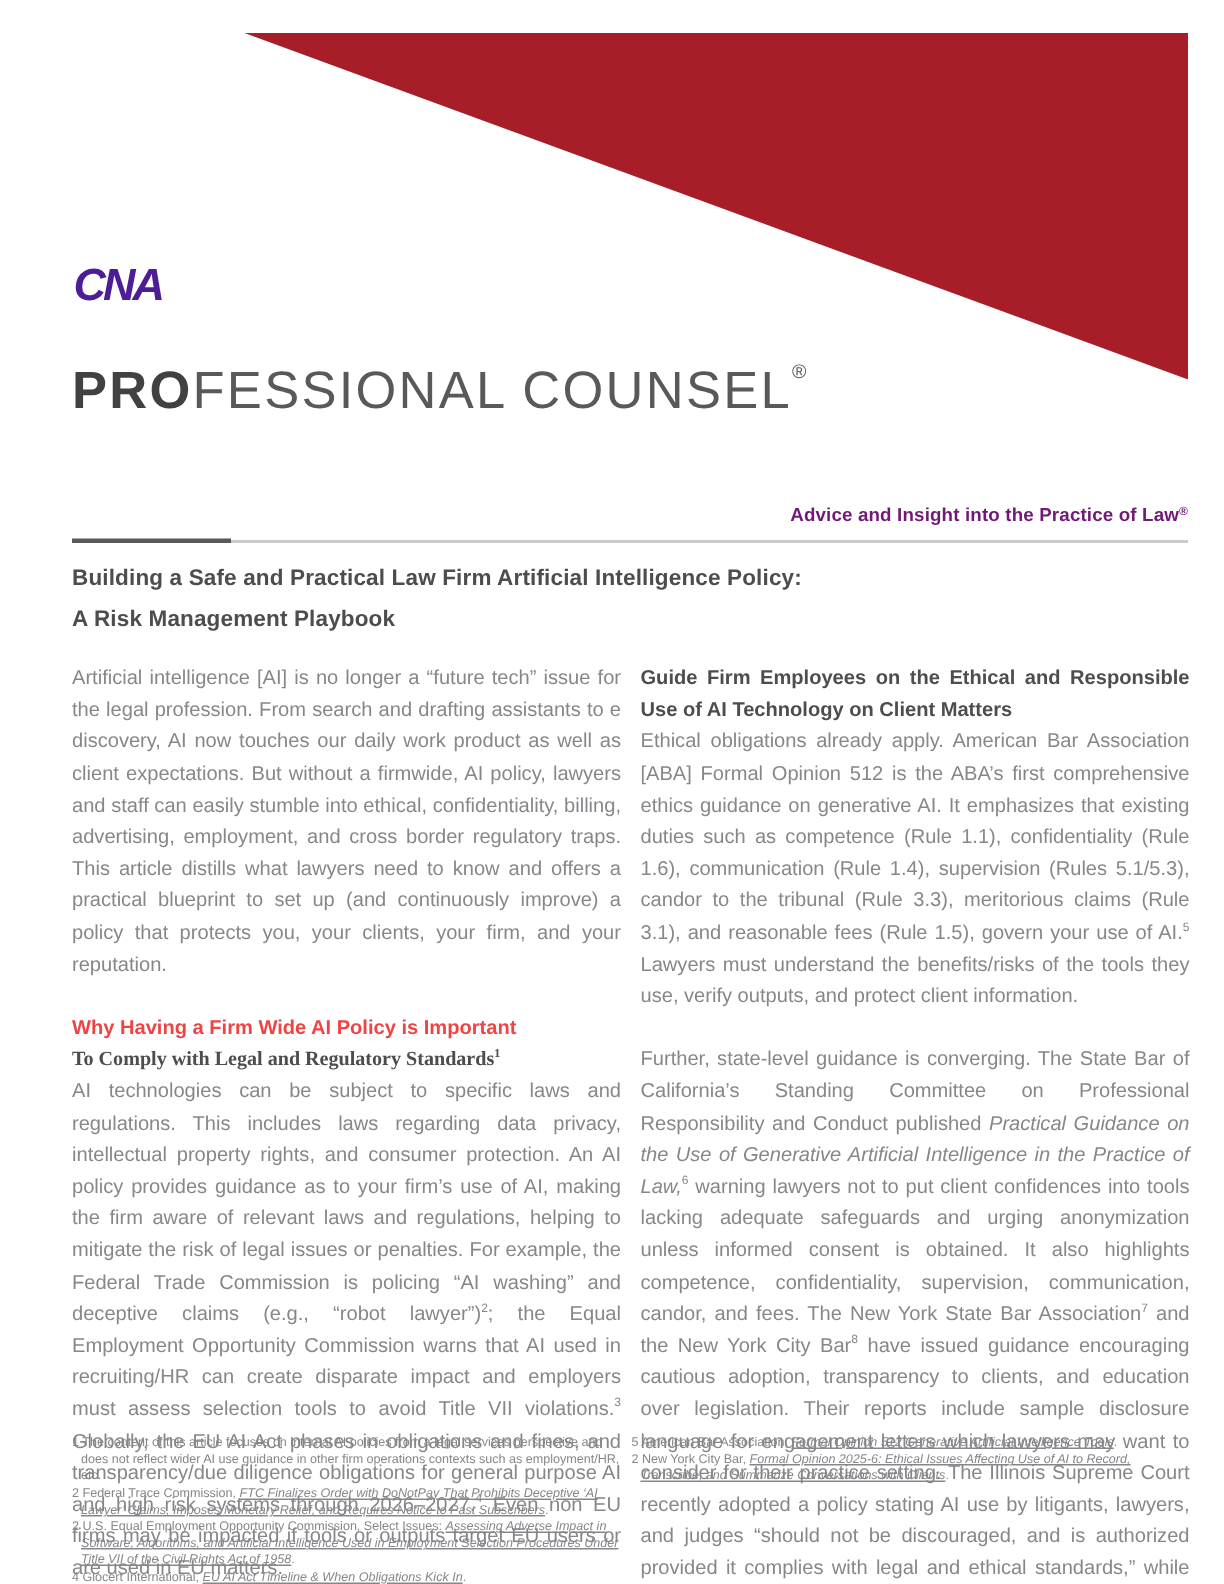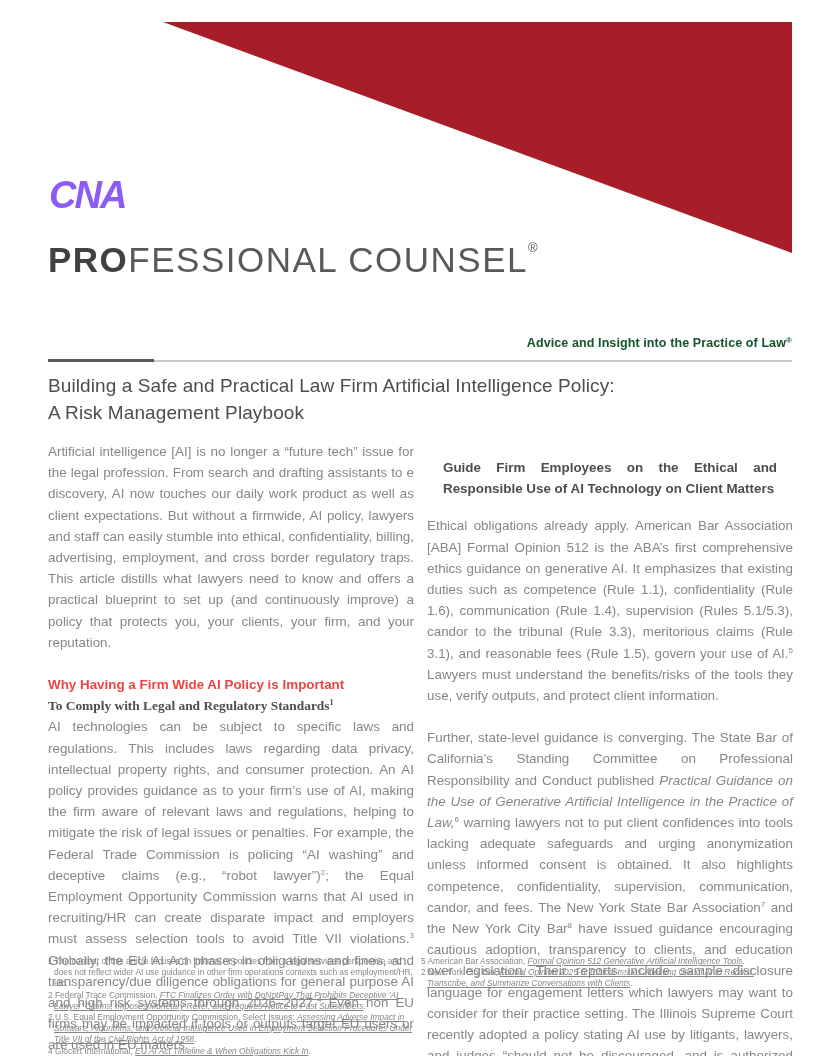--- a/index.html
+++ b/index.html
@@ -6,49 +6,49 @@
   .page{
     position:relative;width:816px;height:1056px;background:#ffffff;
     font-family:"Liberation Sans",sans-serif;overflow:hidden;
   }
   .accent-triangle{
     position:absolute;inset:0;background:#A81E28;
     clip-path:polygon(163px 22px,792px 22px,792px 253px);
   }
   .cna-logo{
     position:absolute;left:49px;top:174px;
-    font-size:38px;font-weight:bold;font-style:italic;
-    letter-spacing:-2px;color:#8b5cf6;
+    font-size:30px;font-weight:bold;font-style:italic;
+    letter-spacing:-2px;color:#4c1d95;
   }
   .masthead{
     position:absolute;left:48px;top:240px;
     font-size:35px;letter-spacing:1.5px;color:#58595B;font-weight:300;
     white-space:nowrap;
   }
   .masthead .pro{font-weight:bold;color:#414042;}
   .masthead .reg{font-size:13px;vertical-align:20px;color:#58595B;letter-spacing:0;}
   .tagline{
     position:absolute;right:24px;top:336px;
-    font-size:12.5px;font-weight:bold;color:#14532d;letter-spacing:0.1px;
+    font-size:12.5px;font-weight:bold;color:#701a75;letter-spacing:0.1px;
   }
   .tagline .reg{font-size:8px;vertical-align:4px;}
   .rule-light{position:absolute;left:48px;top:360px;width:744px;height:2px;background:#C9CACC;}
   .rule-dark{position:absolute;left:48px;top:359px;width:106px;height:3px;background:#58595B;}
   .article-title{
     position:absolute;left:48px;top:372px;width:744px;
-    font-size:19px;line-height:27px;font-weight:normal;color:#4D4D4F;
+    font-size:15px;line-height:27px;font-weight:bold;color:#4D4D4F;
     letter-spacing:0.1px;
   }
   .columns{
     position:absolute;left:48px;top:441px;width:745px;
     display:grid;grid-template-columns:366px 366px;column-gap:13px;
     font-size:13.4px;line-height:21.2px;color:#85878A;
   }
   .columns p{margin:0 0 21px;text-align:justify;}
-  .col-heading{font-weight:bold;color:#4D4D4F;text-align:right;margin:16px !important;}
+  .col-heading{font-weight:bold;color:#4D4D4F;text-align:right;margin:0 !important;}
   .red-heading{font-weight:bold;color:#ef4444;}
   .subheading{font-weight:bold;color:#4D4D4F;font-family:Liberation Serif, serif;}
   sup.sup{font-size:60%;vertical-align:super;line-height:0;}
   em{font-style:italic;}
   .footnotes{
     position:absolute;left:48px;top:956px;width:745px;
     display:grid;grid-template-columns:366px 366px;column-gap:7px;
     font-size:8.4px;line-height:11.2px;color:#85878A;
   }
   .fn{padding-left:6px;text-indent:-6px;}

